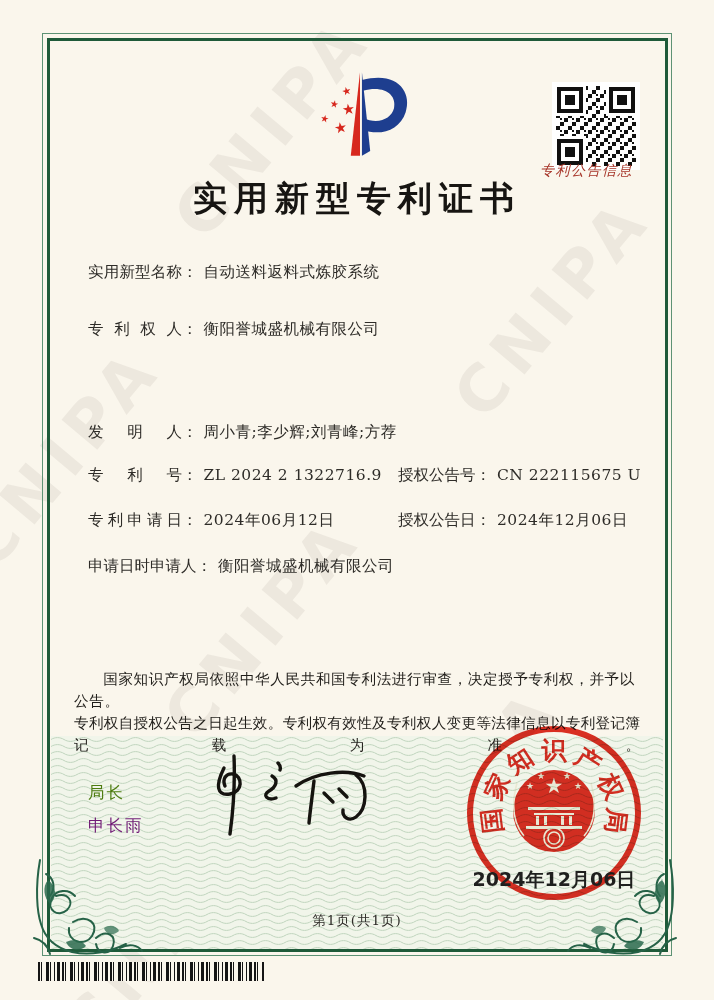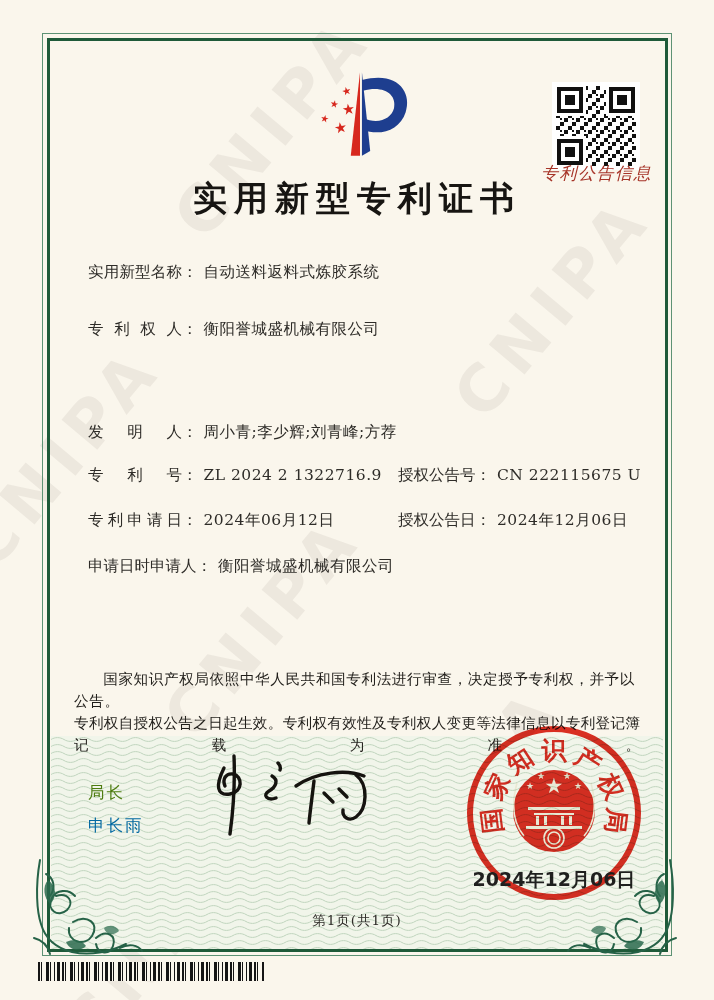--- a/index.html
+++ b/index.html
@@ -20,42 +20,42 @@
   .frame-outer{position:absolute; left:42px; top:33px; width:628px; height:921px;
     border:1.5px solid #5d9274; z-index:3;}
   .frame-inner{position:absolute; left:47px; top:38px; width:615px; height:908px;
     border:3px solid #1f5a39; z-index:3;}
   
   .waves{position:absolute; left:51px; top:736px; z-index:2;}
   
   .cert-no{position:absolute; left:88px; top:85px; font-size:15px; letter-spacing:2.5px; z-index:5;}
   .logo{position:absolute; left:292px; top:66px; z-index:5;}
   .qr{position:absolute; left:552px; top:82px; z-index:5;}
-  .qr-caption{position:absolute; left:540px; top:162px; width:112px; text-align:right;
-    font-size:17px; letter-spacing:1.5px; color:#a63428; font-style:italic; z-index:5;}
+  .qr-caption{position:absolute; left:540px; top:162px; width:112px; text-align:left;
+    font-size:14px; letter-spacing:1.5px; color:#a63428; font-style:italic; z-index:5;}
   .title{position:absolute; left:0; top:176px; width:714px; text-align:center;
     font-size:34px; font-weight:700; letter-spacing:7px; color:#171512; z-index:5;}
   
   .field-row{position:absolute; left:88px; font-size:15.5px; white-space:nowrap; z-index:5;}
   .flabel{display:inline-block; width:94px; text-align:justify; text-align-last:justify;
     vertical-align:top;}
   .flabel.nospread{width:auto; text-align-last:auto;}
   .colon{display:inline-block; margin-right:6px;}
   .fvalue{letter-spacing:0.5px;margin-top:36px;}
   .col2{position:absolute; left:310px; top:0; white-space:nowrap;}
   
   .statement{position:absolute; left:74px; top:668px; width:566px; font-size:14.6px;
     line-height:22px; color:#201e1a; z-index:5;}
   .st1{text-indent:2em; letter-spacing:0.6px;}
   .st2{text-align:justify; text-align-last:justify;}
   
   .signer-title{position:absolute; left:88px; top:782px; font-size:16.5px; letter-spacing:2px;
     font-family:"DejaVu Sans","Liberation Sans",sans-serif; color:#4d7c0f; z-index:6;}
   .signer-name{position:absolute; left:88px; top:815px; font-size:16.5px; letter-spacing:2px;
-    font-family:Liberation Mono, monospace; color:#0369a1; z-index:6;}
+    font-family:Liberation Mono, monospace; color:#701a75; z-index:6;}
   .signature{position:absolute; left:196px; top:750px; z-index:6;}
   
   .seal{position:absolute; left:464px; top:723px; z-index:7; mix-blend-mode:multiply; opacity:.95;}
   
   .footer-page{position:absolute; left:0; top:912px; width:714px; text-align:center;
     font-size:13.5px; letter-spacing:1px; z-index:5;}
   .barcode{position:absolute; left:38px; top:962px; width:226px; height:19px; z-index:5;
     background:repeating-linear-gradient(90deg,
       #151515 0 2px, #faf6ec 2px 3px,
       #151515 3px 4px, #faf6ec 4px 8px,

